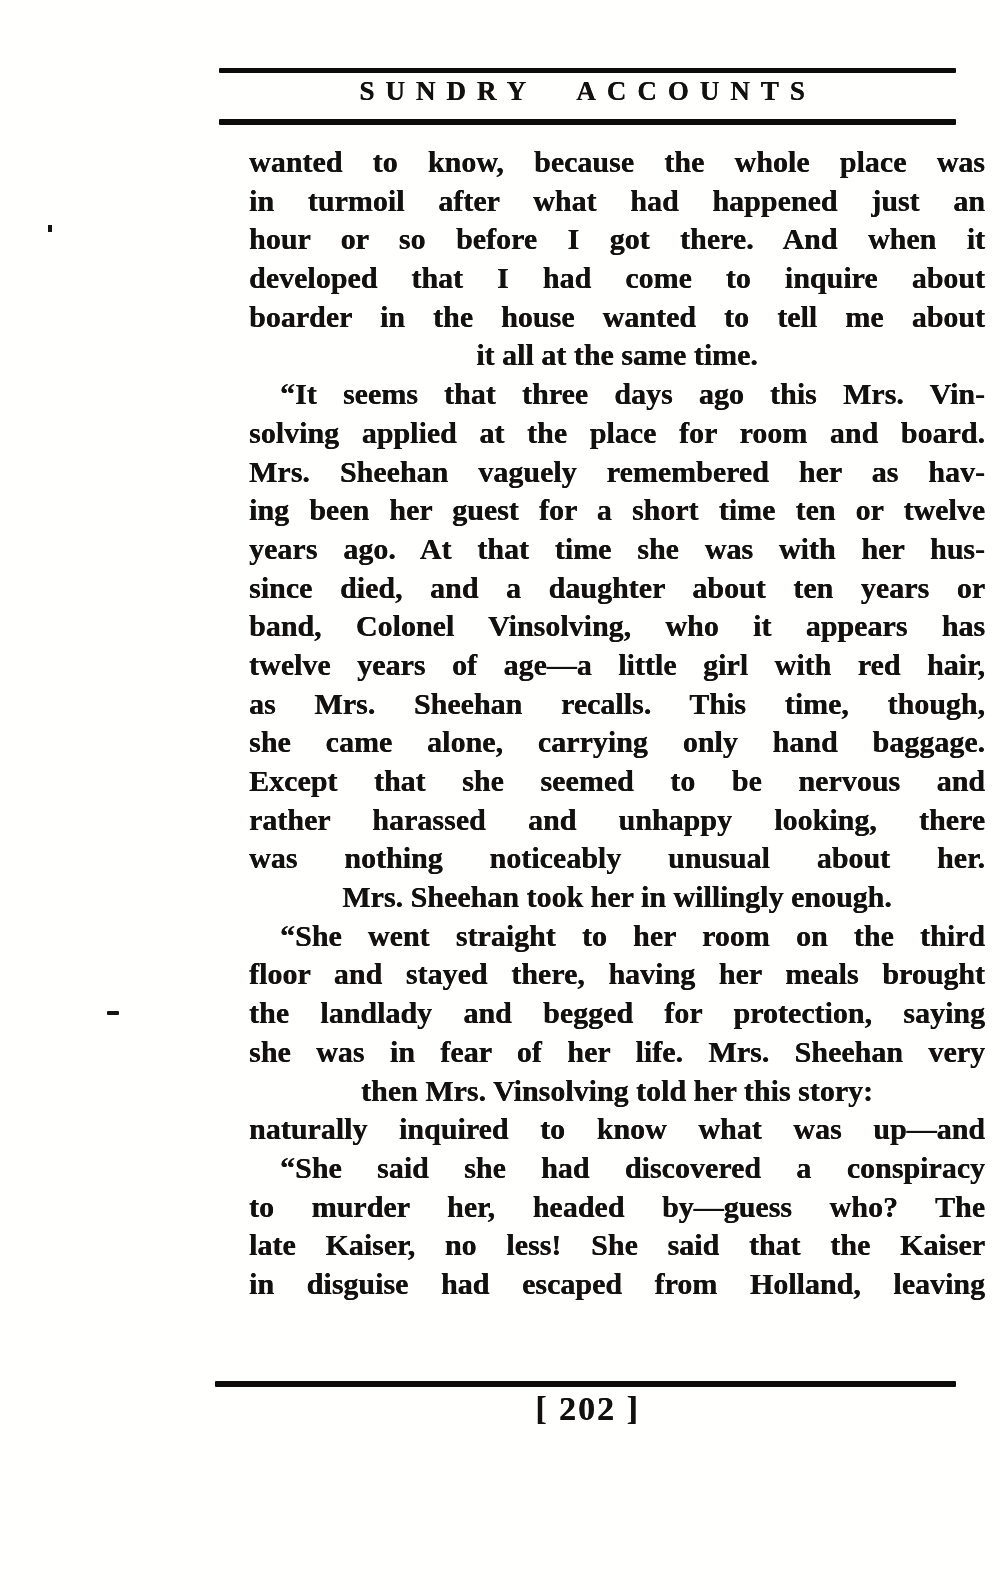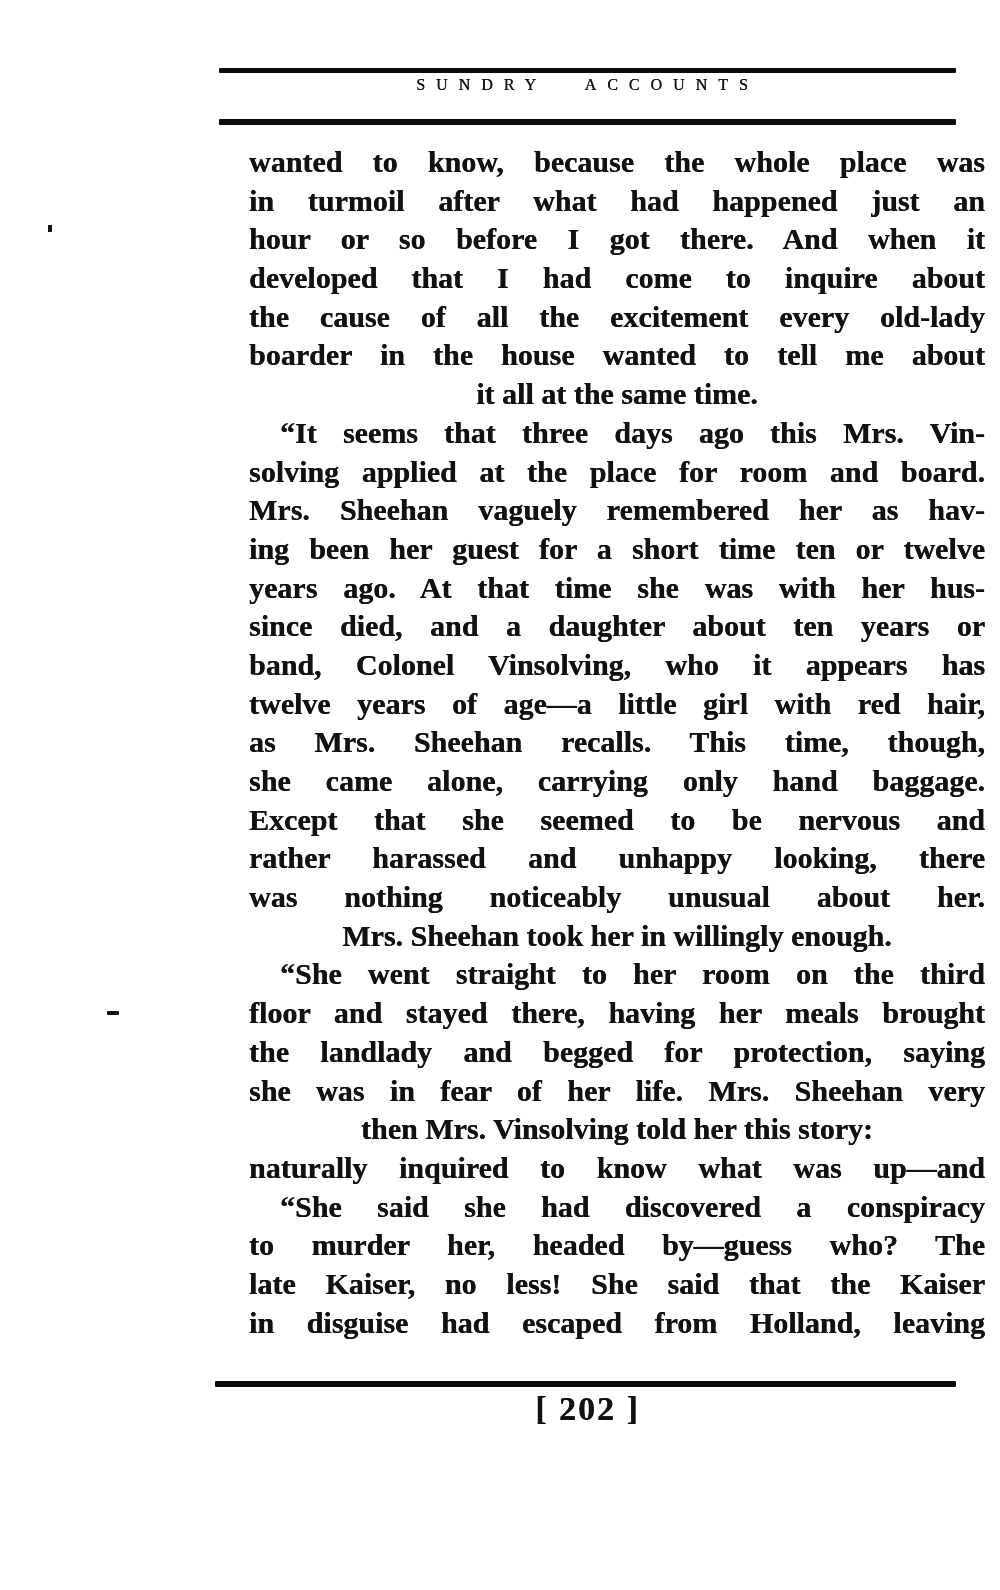--- a/index.html
+++ b/index.html
@@ -26,22 +26,22 @@
     border-radius: 1px;
   }
   .rule-top    { top: 68px; }
   .rule-bottom { top: 119px; height: 6px; }
   .head-title {
     position: absolute;
     left: 219px;
     top: 76px;
     width: 737px;
     text-align: center;
-    font-size: 16px;
-    font-weight: 400;
+    font-size: 27px;
+    font-weight: 700;
     letter-spacing: 11px;
     word-spacing: 24px;
     white-space: nowrap;
     text-shadow: 0.3px 0 0 currentColor;
   }
   
   .text-block {
     position: absolute;
     left: 217px;
     top: 143px;
@@ -100,21 +100,20 @@
   <div class="rule rule-top"></div>
   <div class="head-title">SUNDRY ACCOUNTS</div>
   <div class="rule rule-bottom"></div>
 
   <div class="text-block">
       <div class="paragraph">
         <div class="line justified">wanted to know, because the whole place was</div>
         <div class="line justified">in turmoil after what had happened just an</div>
         <div class="line justified">hour or so before I got there.  And when it</div>
         <div class="line justified">developed that I had come to inquire about</div>
-        <div class="line justified">the cause of all the excitement every old-lady</div>
         <div class="line justified">boarder in the house wanted to tell me about</div>
         <div class="line">it all at the same time.</div>
       </div>
       <div class="paragraph">
         <div class="line justified indented">“It seems that three days ago this Mrs. Vin-</div>
         <div class="line justified">solving applied at the place for room and board.</div>
         <div class="line justified">Mrs. Sheehan vaguely remembered her as hav-</div>
         <div class="line justified">ing been her guest for a short time ten or twelve</div>
         <div class="line justified">years ago.  At that time she was with her hus-</div>
         <div class="line justified">since died, and a daughter about ten years or</div>

